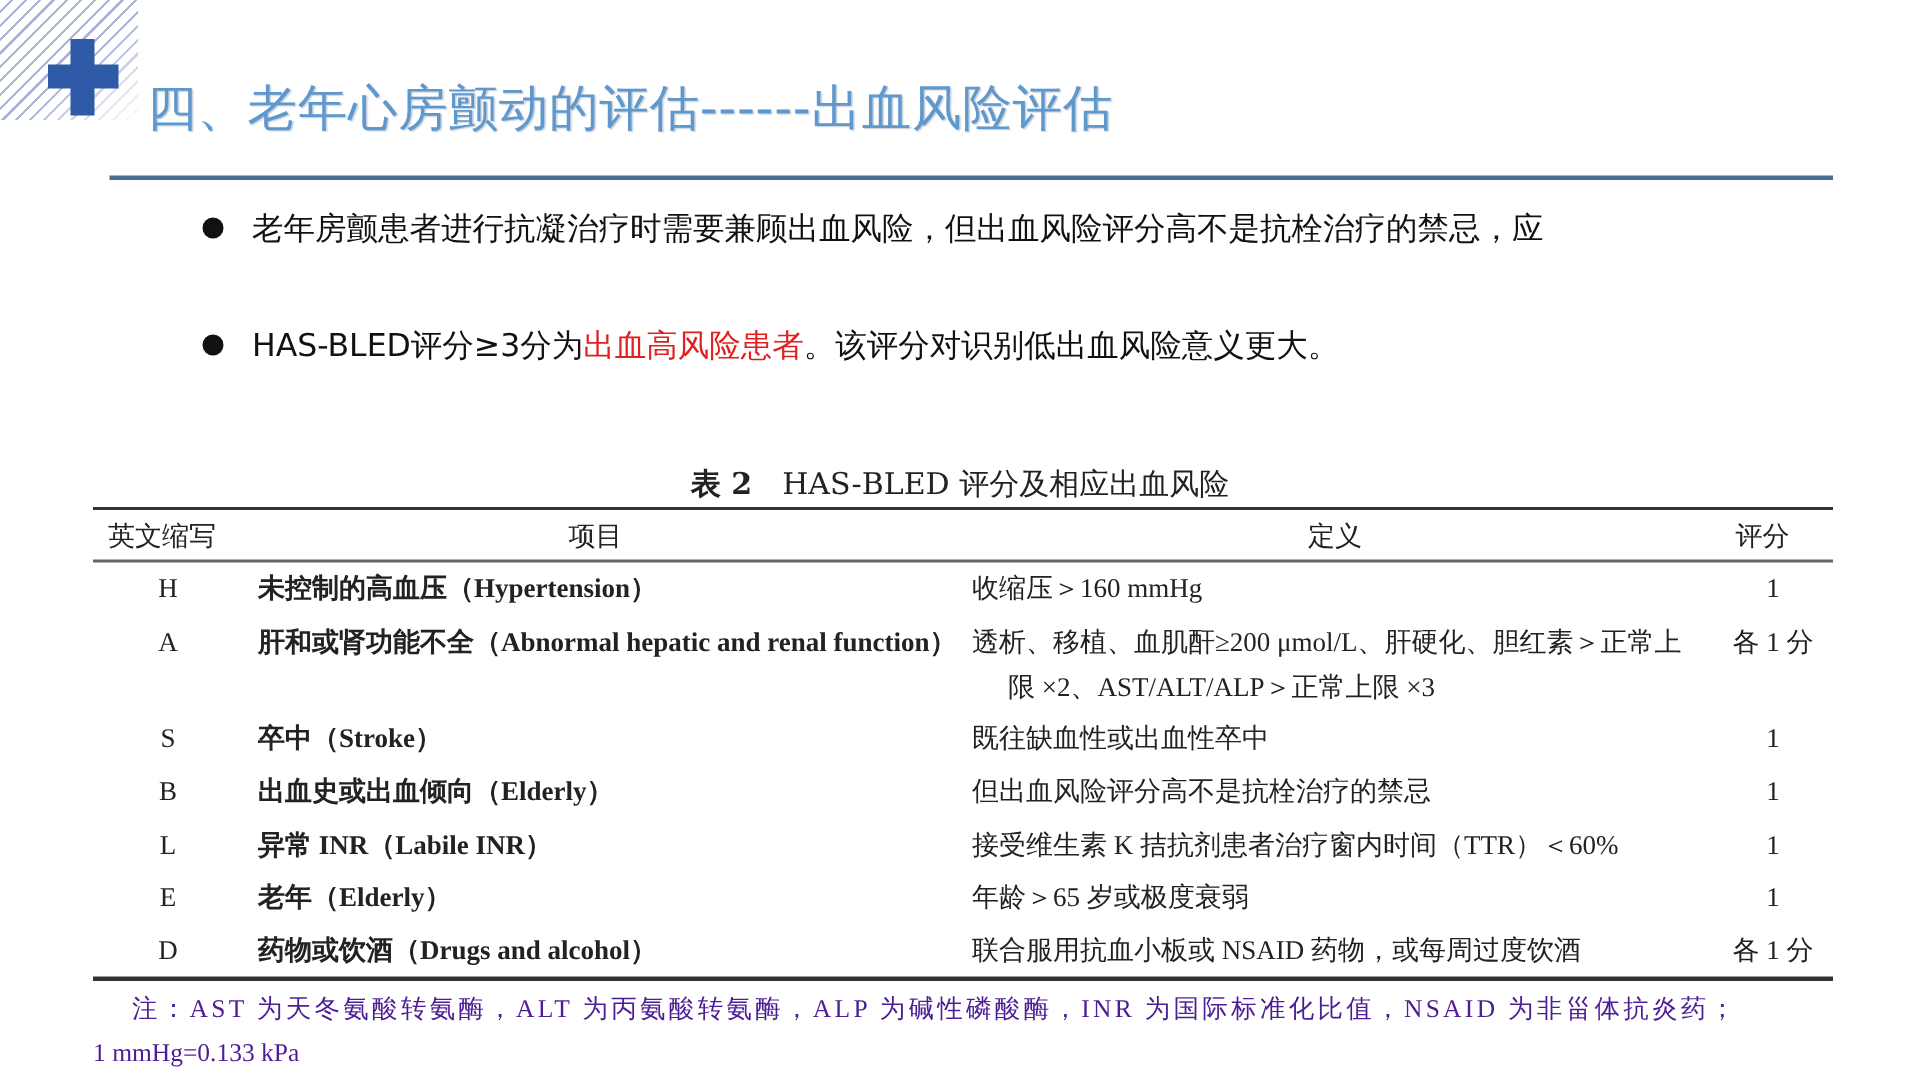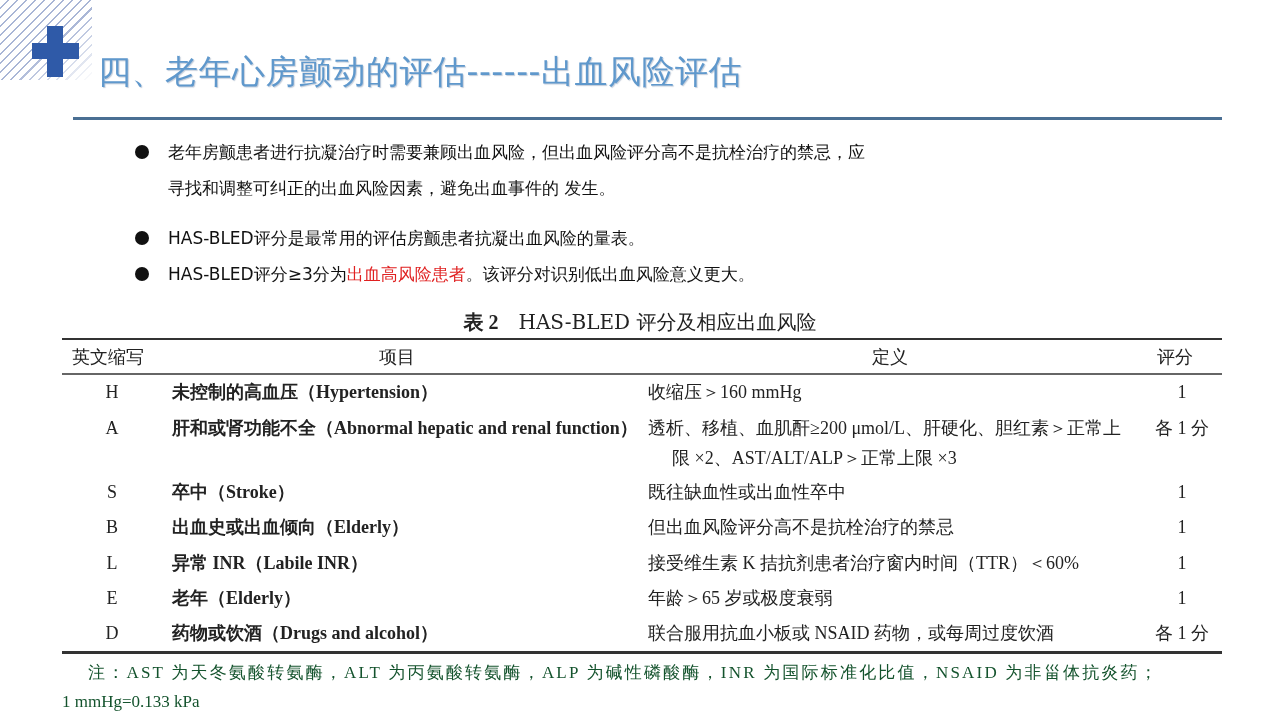--- a/index.html
+++ b/index.html
@@ -17,31 +17,31 @@
   .cross .h { position: absolute; left: 0; top: 17px; width: 47px; height: 16px; background: #2f5aa8; }
 
   .title {
     position: absolute; left: 98px; top: 50px; font-size: 33px; line-height: 44px;
     color: #5f98cc; letter-spacing: 0.5px; white-space: nowrap;
     text-shadow: 1px 1px 1px rgba(80,110,150,0.35);
   }
   .title-rule { position: absolute; left: 73px; top: 117px; width: 1149px; height: 3px; background: #4a6f93; }
 
   .bullets { position: absolute; left: 133px; top: 134px; width: 1060px; }
-  .bullet { position: relative; padding-left: 35px; font-size: 17px; line-height: 36px; color: #111; white-space: nowrap; }
+  .bullet { position: relative; padding-left: 35px; font-size: 21px; line-height: 36px; color: #111; white-space: nowrap; }
   .bullet .dot { position: absolute; left: 2px; top: 11px; width: 14px; height: 14px; border-radius: 50%; background: #111; }
   .bullet .line2 { display: block; }
   .bullet.b1 { height: 78px; }
   .bullet.b2 { margin-top: 8px; }
   .bullet.b3 { margin-top: 0px; }
   .red { color: #e02020; text-align: center; }
 
   .tbl-caption { position: absolute; left: 0; width: 1280px; top: 308px; text-align: center;
     font-family: "DejaVu Serif", "Liberation Serif", serif; font-size: 20px; line-height: 28px; color: #222; }
-  .tbl-caption .num { font-weight: bold; margin-right: 20px; font-family: Liberation Serif, serif; }
+  .tbl-caption .num { font-weight: bold; margin-right: 20px; }
 
   .rule { position: absolute; left: 62px; width: 1160px; background: #333; }
   .rule.top { top: 338px; height: 2px; }
   .rule.mid { top: 373px; height: 1.5px; background: #666; }
   .rule.bot { top: 651px; height: 3px; background: #333; }
 
   .table { position: absolute; left: 62px; top: 340px; width: 1160px;
     font-family: "Liberation Serif", "DejaVu Serif", serif; font-size: 18px; color: #222; }
   .thead { position: relative; height: 33px; }
   .thead span { position: absolute; top: 4px; line-height: 26px; }
@@ -51,45 +51,40 @@
   .h-score { left: 1095px; }
 
   .row { position: absolute; left: 0; width: 1160px; line-height: 28px; }
   .row .abbr { position: absolute; left: 0; width: 100px; text-align: center; }
   .row .item { position: absolute; left: 110px; white-space: nowrap; font-weight: bold; }
   .row .def { position: absolute; left: 586px; width: 500px; }
   .row .def .l2 { display: block; padding-left: 24px; margin-top: 2px; }
   .row .score { position: absolute; left: 1080px; width: 80px; text-align: center; }
 
   .note { position: absolute; left: 62px; top: 658px; width: 1160px;
-    font-family: "Liberation Serif", "DejaVu Serif", serif; font-size: 17px; line-height: 29px; color: #14532d; }
+    font-family: "Liberation Serif", "DejaVu Serif", serif; font-size: 17px; line-height: 29px; color: #4c1d95; }
   .note .n1 { display: block; padding-left: 26px; letter-spacing: 2.2px; white-space: nowrap; }
   .note .n2 { display: block; }
 </style>
 </head>
 <body>
 
 <div class="hatch"></div>
 <div class="cross">
   <div class="v"></div>
     <div class="h"></div>
 </div>
 
 <div class="title">四、老年心房颤动的评估------出血风险评估</div>
 <div class="title-rule"></div>
 
 <div class="bullets">
   <div class="bullet b1">
     <span class="dot"></span>
     <span class="line1">老年房颤患者进行抗凝治疗时需要兼顾出血风险，但出血风险评分高不是抗栓治疗的禁忌，应</span>
-    <span class="line2">寻找和调整可纠正的出血风险因素，避免出血事件的 发生。</span>
-  </div>
-  <div class="bullet b2">
-    <span class="dot"></span>
-    <span>HAS-BLED评分是最常用的评估房颤患者抗凝出血风险的量表。</span>
   </div>
   <div class="bullet b3">
     <span class="dot"></span>
     <span>HAS-BLED评分≥3分为</span><span class="red">出血高风险患者</span><span>。该评分对识别低出血风险意义更大。</span>
   </div>
 </div>
 
 <div class="tbl-caption">
   <span class="num">表 2</span><span>HAS-BLED 评分及相应出血风险</span>
 </div>

